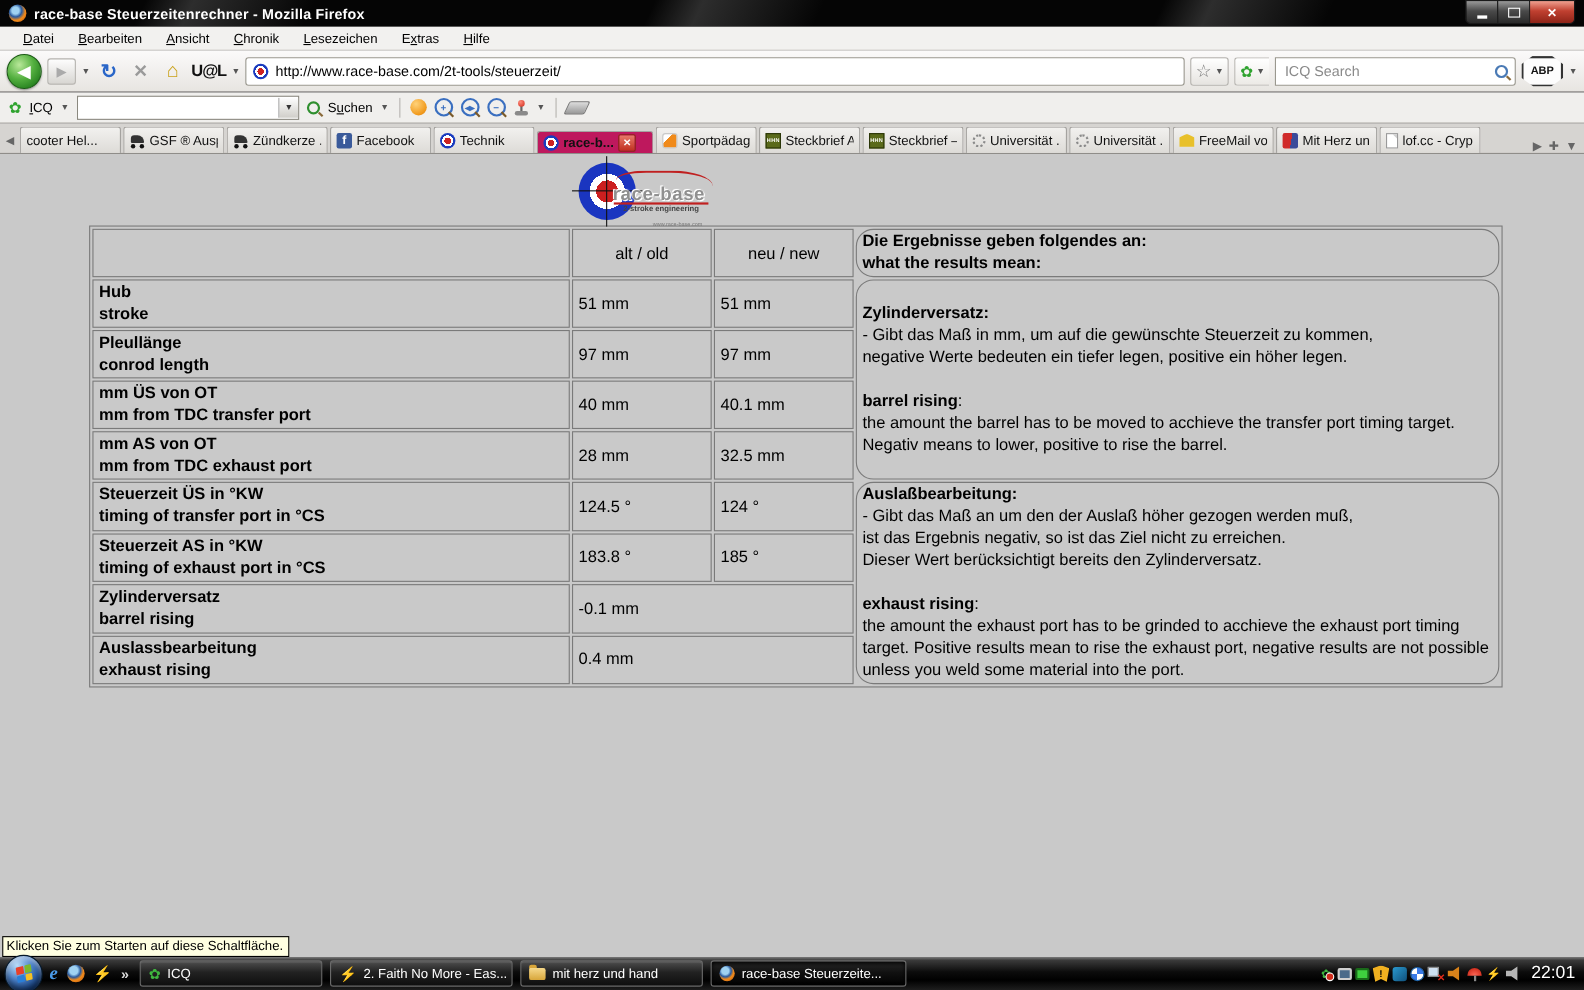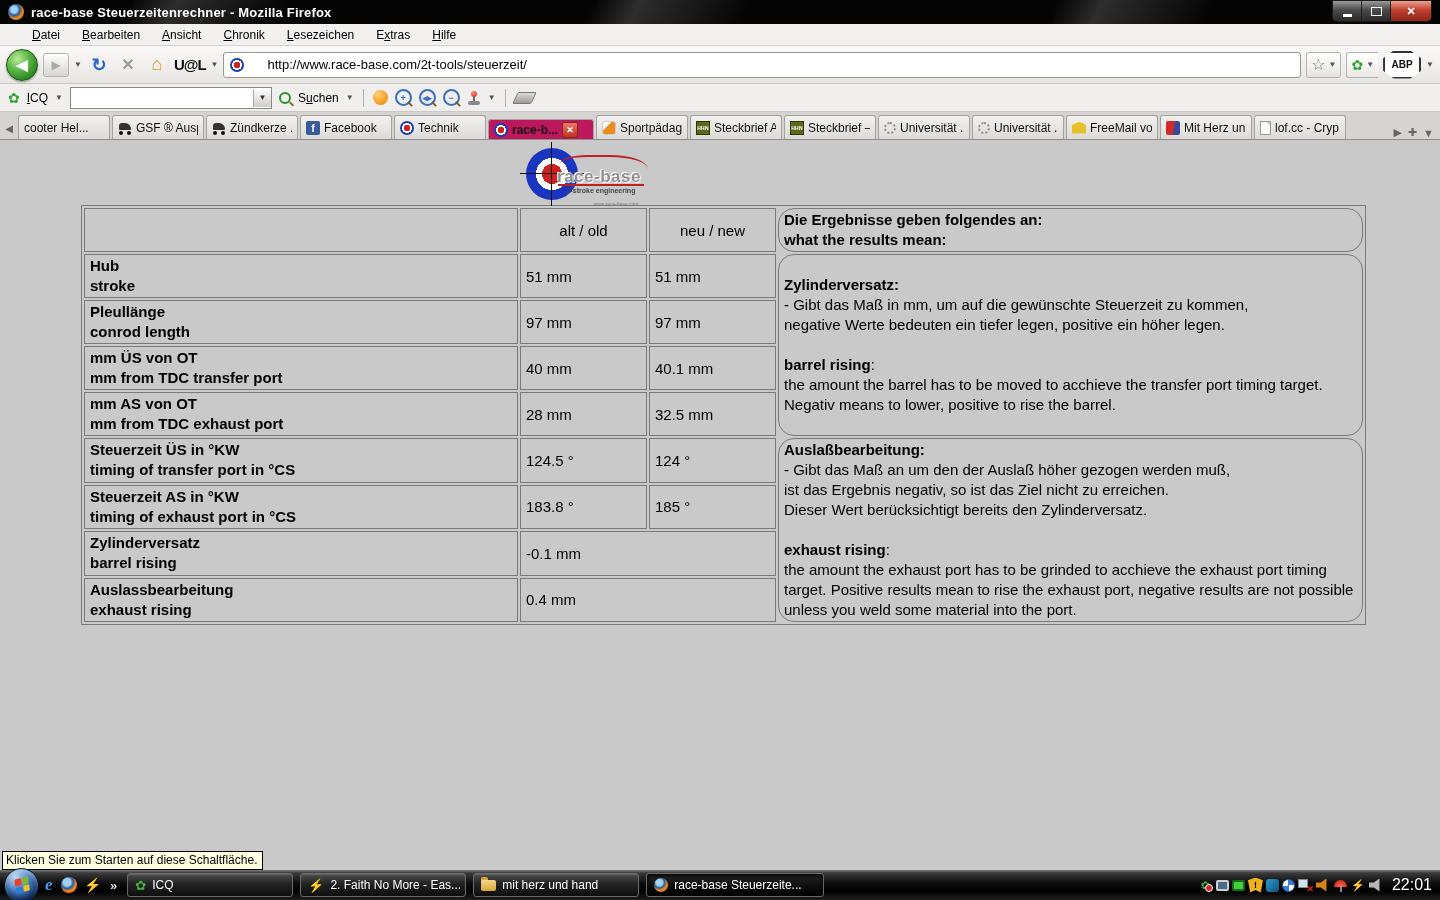--- a/index.html
+++ b/index.html
@@ -12,35 +12,35 @@
   .ff-logo{width:16px;height:16px;border-radius:50%;background:radial-gradient(circle at 38% 35%,#9fd2f2 0 22%,#2a5a9e 40%,#f08a1a 62%,#b8520c 100%);margin-right:7px;}
   .title-text{color:#fff;font-weight:bold;font-size:13px;letter-spacing:.2px;position:relative;}
   .win-controls{position:absolute;right:8px;top:0;display:flex;height:20px;border-radius:0 0 5px 5px;overflow:hidden;border:1px solid #1a1a1a;}
   .win-btn{width:28px;height:20px;display:flex;align-items:center;justify-content:center;background:linear-gradient(#9a9a9a,#4a4a4a 45%,#2a2a2a);color:#fff;font-size:10px;border-right:1px solid #222;}
   .win-btn.close{background:linear-gradient(#f0a090,#c04030 45%,#8e2418);border-right:none;width:40px;}
   .glyph-min{display:block;width:9px;height:3px;background:#fff;margin-top:8px;}
   .glyph-max{display:block;width:9px;height:7px;border:1px solid #fff;}
   .glyph-close{font-weight:bold;font-size:11px;}
 
   
-  .menubar{height:21px;background:#f2f1ef;border-bottom:1px solid #d5d3cf;display:flex;align-items:center;padding-left:22px;gap:2px;flex:0 0 21px;}
+  .menubar{height:21px;background:#f2f1ef;border-bottom:1px solid #d5d3cf;display:flex;align-items:center;padding-left:11px;gap:2px;flex:0 0 21px;}
   .menu-item{font-size:12px;color:#000;padding:2px 10px;}
   .menu-item u{text-decoration:underline;}
 
   
   .navbar{height:37px;background:linear-gradient(#fbfafa,#e7e5e1);border-bottom:1px solid #c9c7c3;display:flex;align-items:center;padding:0 6px;gap:5px;flex:0 0 37px;}
   .btn-back{width:30px;height:30px;border-radius:50%;background:radial-gradient(circle at 35% 30%,#b9e89a,#54b040 45%,#1f7a1a 85%);border:1px solid #1a5a14;display:flex;align-items:center;justify-content:center;color:#fff;font-size:15px;font-weight:bold;box-shadow:0 1px 2px rgba(0,0,0,.4);}
   .btn-fwd{width:24px;height:22px;border-radius:3px;background:linear-gradient(#fdfdfd,#d8d6d2);border:1px solid #b5b3af;display:flex;align-items:center;justify-content:center;color:#aaa;font-size:12px;}
   .caret{font-size:8px;color:#555;}
   .nav-ic{font-size:17px;width:24px;text-align:center;}
   .ic-refresh{color:#2a66c8;font-weight:bold;font-size:18px;}
   .ic-stop{color:#9a9a9a;font-weight:bold;font-size:16px;}
   .ic-home{color:#caa21a;font-size:18px;}
   .url-tool{font-weight:bold;font-size:15px;color:#111;letter-spacing:-1px;}
-  .addressbar{flex:1;height:24px;background:#fff;border:1px solid #9a988f;border-radius:3px;display:flex;align-items:center;padding:0 6px;gap:23px;}
+  .addressbar{flex:1;height:24px;background:#fff;border:1px solid #9a988f;border-radius:3px;display:flex;align-items:center;padding:0 6px;gap:6px;}
   .favicon{width:14px;height:14px;border-radius:50%;background:radial-gradient(circle,#cc2222 0 3px,#fff 3px 5px,#1a3bbf 5px 8px);}
   .url-text{font-size:13px;color:#000;white-space:nowrap;overflow:hidden;}
   .star-box{height:24px;border:1px solid #b5b3af;border-radius:3px;background:linear-gradient(#fff,#e6e4e0);display:flex;align-items:center;padding:0 4px;gap:3px;}
   .ic-star{color:#777;font-size:16px;}
   .clover-box{height:24px;border:1px solid #b5b3af;border-radius:3px 0 0 3px;background:linear-gradient(#fff,#eceae6);display:flex;align-items:center;padding:0 4px;gap:3px;border-right:none;}
   .ic-clover{color:#2fa32f;font-size:14px;}
   .searchbar{width:205px;height:24px;background:#fff;border:1px solid #9a988f;border-radius:0 3px 3px 0;display:flex;align-items:center;padding:0 6px;}
   .searchbar input{border:none;outline:none;flex:1;font-size:13px;color:#333;font-family:"Liberation Sans",sans-serif;background:transparent;}
   .searchbar input::placeholder{color:#8a8a8a;}
   .mag{width:8px;height:8px;border:2px solid #4a7ab5;border-radius:50%;position:relative;flex:0 0 auto;}
@@ -197,20 +197,24 @@
       <span class="url-text">http://www.race-base.com/2t-tools/steuerzeit/</span>
     </div>
     <div class="star-box">
       <span class="ic-star">☆</span>
       <span class="caret">▼</span>
     </div>
     <div class="clover-box">
       <span class="ic-clover">✿</span>
       <span class="caret">▼</span>
     </div>
+    <div class="searchbar">
+      <input type="text" placeholder="ICQ Search" style="">
+      <span class="mag"></span>
+    </div>
     <span class="abp">ABP</span>
     <span class="caret">▼</span>
   </div>
 
   <div class="icqbar">
     <span class="ic-clover">✿</span>
     <span><u>I</u>CQ</span>
     <span class="caret">▼</span>
     <div class="icq-combo">
       <input class="combo-input" type="text" value="" style="">

